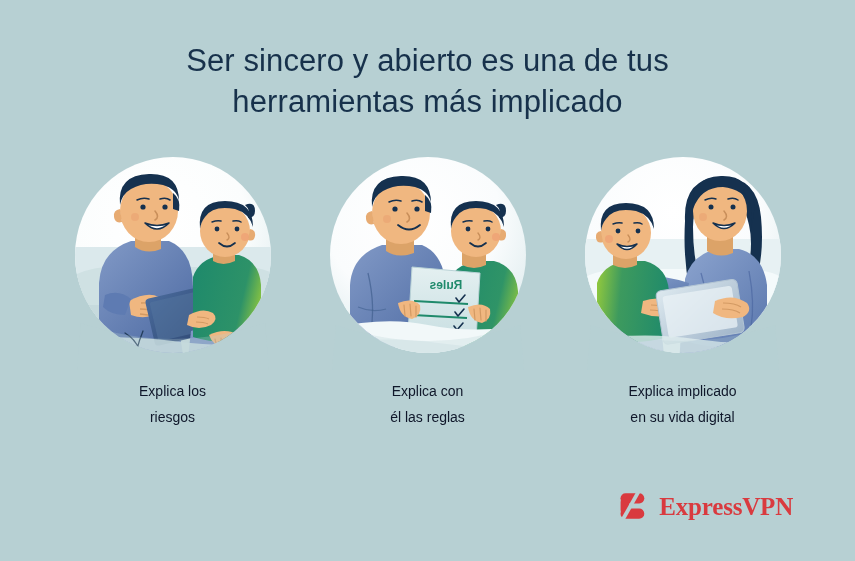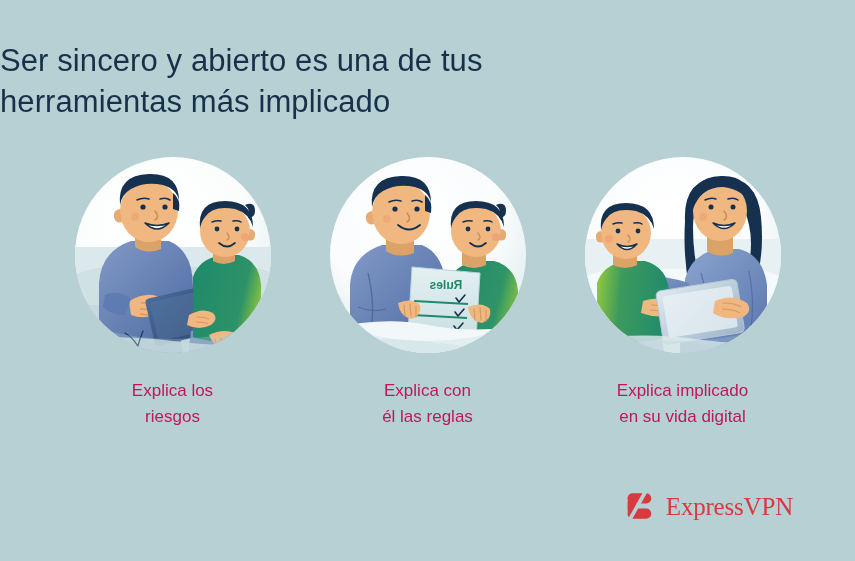--- a/index.html
+++ b/index.html
@@ -19,20 +19,21 @@
     background: #b7d0d3;
     overflow: hidden;
   }
 
   
   #title-block {
     position: absolute;
     left: 0;
     top: 40px;
     width: 855px;
+    text-align: center;
   }
   .title-line {
     font-family: "Liberation Sans", sans-serif;
     font-size: 31px;
     font-weight: 400;
     color: #17314b;
     line-height: 41px;
     letter-spacing: 0.1px;
     white-space: nowrap;
   }
@@ -58,43 +59,43 @@
     position: relative;
     width: 200px;
     height: 215px;
   }
   .illus {
     display: block;
   }
   .caption {
     margin-top: 8px;
     font-family: "Liberation Sans", sans-serif;
-    font-size: 17px;
-    color: #be185d;
+    font-size: 14px;
+    color: #0f172a;
     line-height: 26px;
     text-align: center;
     white-space: pre-line;
   }
 
   
   #logo {
     position: absolute;
     right: 62px;
     bottom: 38px;
     display: flex;
     align-items: center;
     gap: 9px;
   }
   #logo-mark {
     display: block;
   }
   #logo-text {
     font-family: "Liberation Serif", serif;
     font-size: 25px;
-    font-weight: 400;
+    font-weight: 700;
     color: #d93a3f;
     letter-spacing: -0.2px;
     line-height: 1;
   }
 </style>
 </head>
 <body>
 
 <div id="infographic">
 

